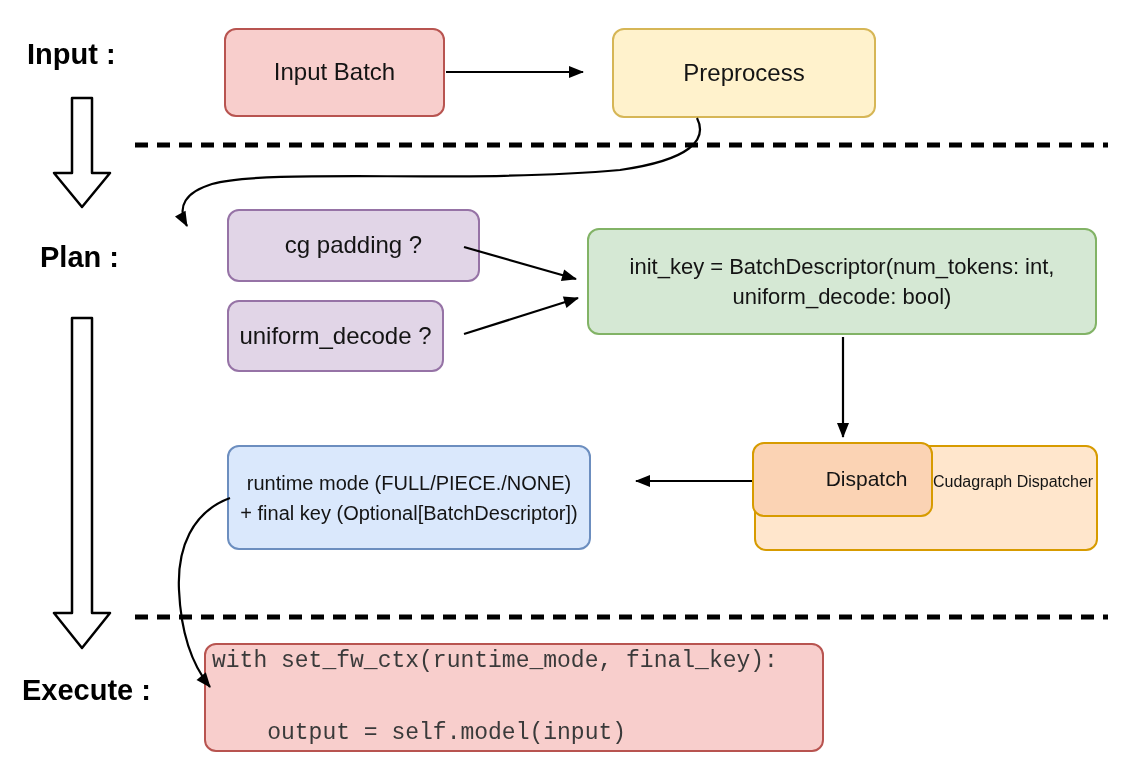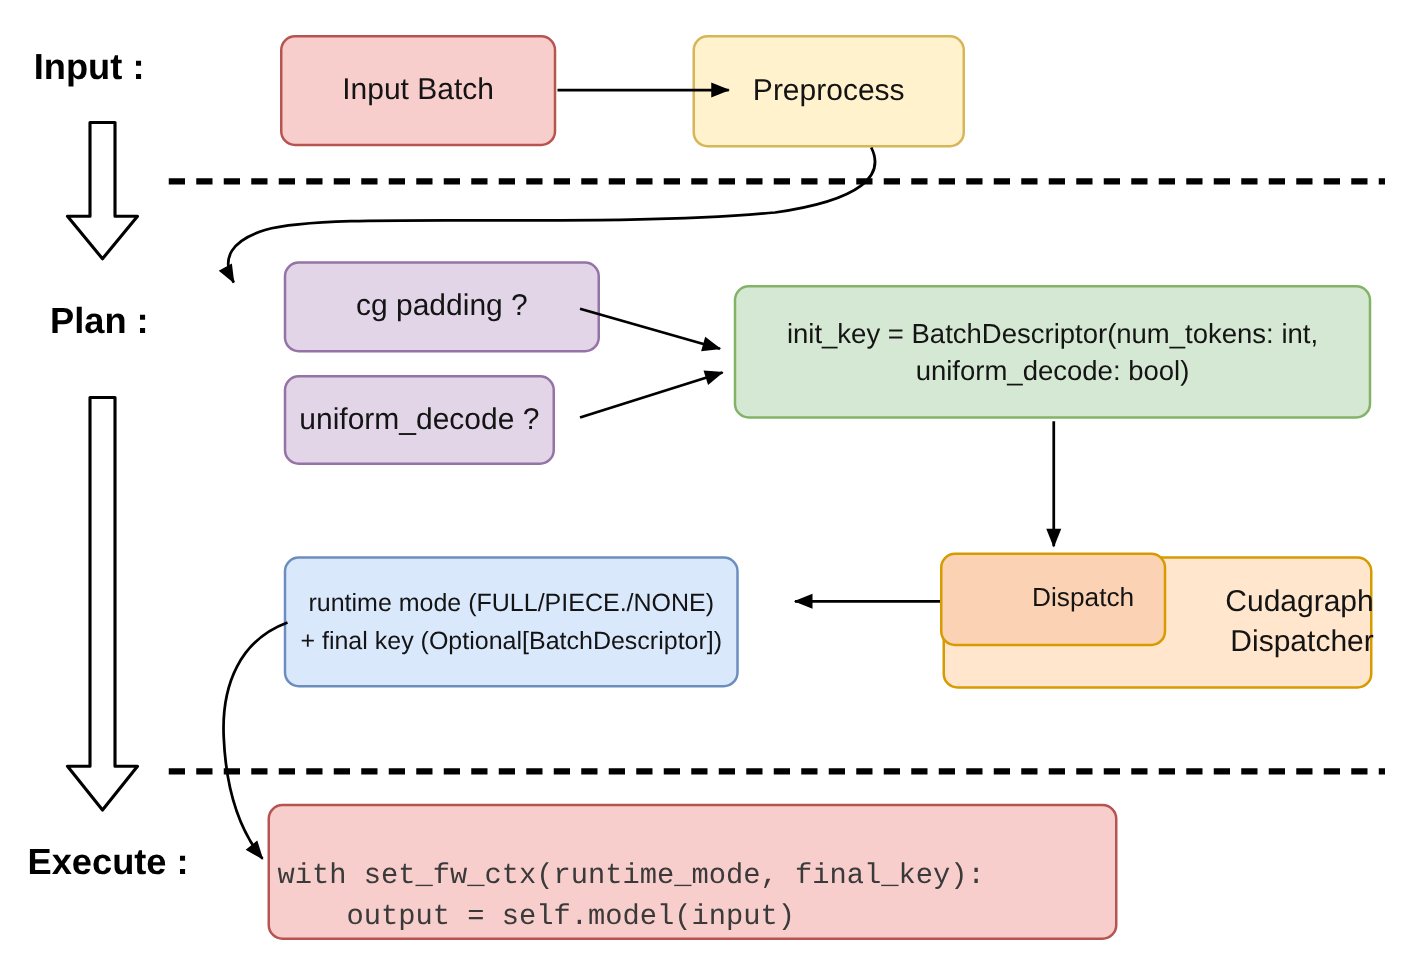--- a/index.html
+++ b/index.html
@@ -4,31 +4,31 @@
 <style>
   html,body{margin:0;padding:0;background:#ffffff;}
   #canvas{position:relative;width:1142px;height:770px;background:#ffffff;overflow:hidden;
           font-family:"Liberation Sans", sans-serif;color:#141414;}
   .stage-label{position:absolute;font-weight:bold;font-size:29px;color:#000;white-space:nowrap;}
   .node{position:absolute;box-sizing:border-box;border:2px solid #15803d;border-radius:12px;
         display:flex;flex-direction:column;align-items:center;justify-content:center;
         text-align:center;line-height:1.35;}
   .node span{display:block;white-space:nowrap;}
   #node-input-batch{left:224px;top:28px;width:221px;height:89px;font-size:24px;}
-  #node-preprocess{left:554px;top:28px;width:218px;height:90px;font-size:24px;}
+  #node-preprocess{left:612px;top:28px;width:264px;height:90px;font-size:24px;}
   #node-cg-padding{left:227px;top:209px;width:253px;height:73px;font-size:24px;}
   #node-uniform-decode{left:227px;top:300px;width:217px;height:72px;font-size:24px;}
   #node-init-key{left:587px;top:228px;width:510px;height:107px;font-size:22px;line-height:30px;}
   #node-dispatcher-outer{left:754px;top:445px;width:344px;height:106px;}
   #node-dispatch{left:752px;top:442px;width:181px;height:75px;font-size:21px;z-index:3;padding-left:48px;}
-  #dispatcher-label{position:absolute;left:933px;top:466px;width:166px;font-size:24px;line-height:32px;
-        text-align:right;z-index:3;}
+  #dispatcher-label{position:absolute;left:933px;top:466px;width:166px;font-size:16px;line-height:32px;
+        text-align:left;z-index:3;}
   #node-runtime-mode{left:227px;top:445px;width:364px;height:105px;font-size:20px;line-height:30px;}
-  #node-execute-code{left:214px;top:643px;width:680px;height:109px;font-size:23px;
-        font-family:"Liberation Mono", monospace;align-items:flex-start;justify-content:flex-end;
+  #node-execute-code{left:204px;top:643px;width:620px;height:109px;font-size:23px;
+        font-family:"Liberation Mono", monospace;align-items:flex-start;justify-content:space-between;
         padding-left:6px;line-height:33px;text-align:left;}
   #node-execute-code span{white-space:pre;}
   #edges{position:absolute;left:0;top:0;z-index:5;pointer-events:none;}
   #label-input{left:27px;top:38px;}
   #label-plan{left:40px;top:241px;}
   #label-execute{left:22px;top:674px;}
 </style>
 </head>
 <body>
 

